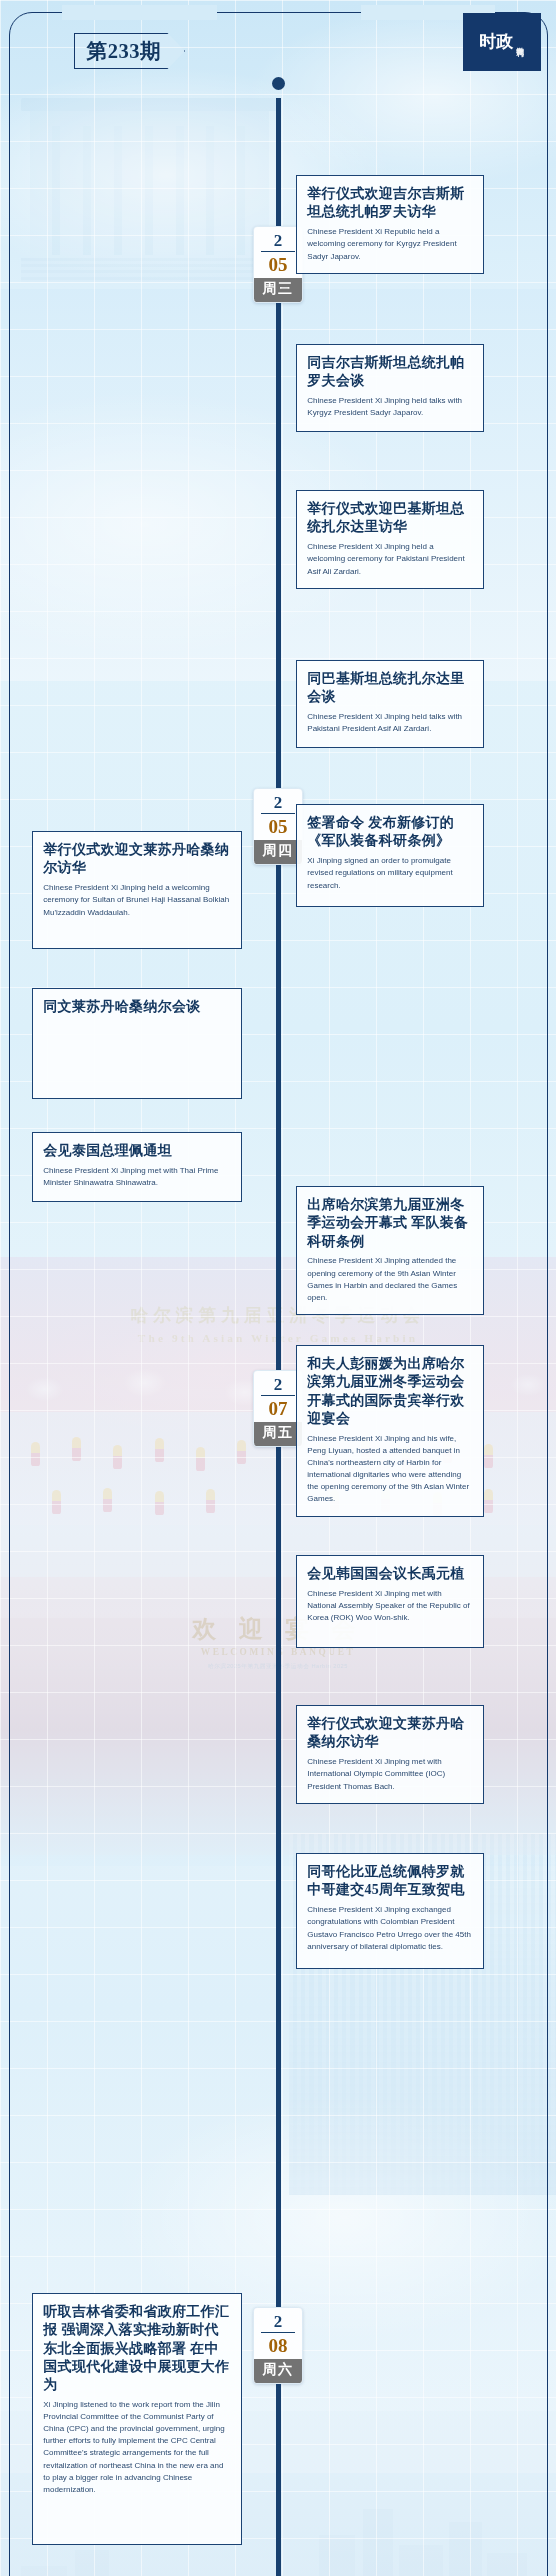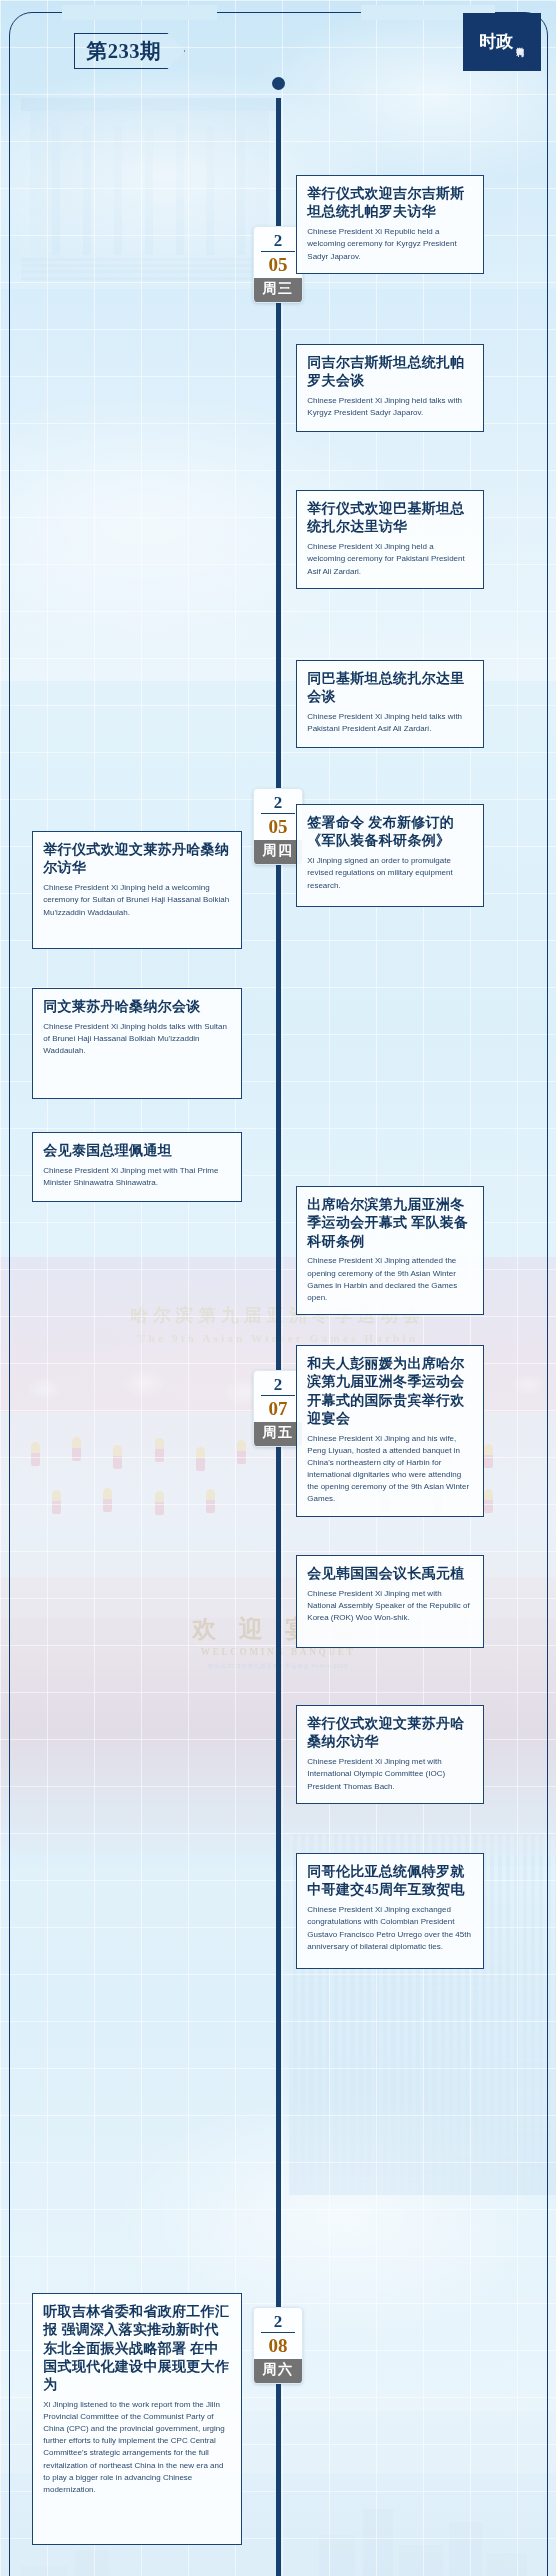--- a/index.html
+++ b/index.html
@@ -380,21 +380,20 @@
     <p>Xi Jinping signed an order to promulgate revised regulations on military equipment research.</p>
   </div>
 
   <div class="card left" style="top:831px; min-height:118px">
     <h3>举行仪式欢迎文莱苏丹哈桑纳尔访华</h3>
     <p>Chinese President Xi Jinping held a welcoming ceremony for Sultan of Brunei Haji Hassanal Bolkiah Mu'izzaddin Waddaulah.</p>
   </div>
 
   <div class="card left" style="top:988px; min-height:111px">
     <h3>同文莱苏丹哈桑纳尔会谈</h3>
-    <p>Chinese President Xi Jinping holds talks with Sultan of Brunei Haji Hassanal Bolkiah Mu'izzaddin Waddaulah.</p>
   </div>
 
   <div class="card left" style="top:1132px; min-height:70px">
     <h3>会见泰国总理佩通坦</h3>
     <p>Chinese President Xi Jinping met with Thai Prime Minister Shinawatra Shinawatra.</p>
   </div>
 
   <div class="card right" style="top:1186px; min-height:118px">
     <h3>出席哈尔滨第九届亚洲冬季运动会开幕式 军队装备科研条例</h3>
     <p>Chinese President Xi Jinping attended the opening ceremony of the 9th Asian Winter Games in Harbin and declared the Games open.</p>

